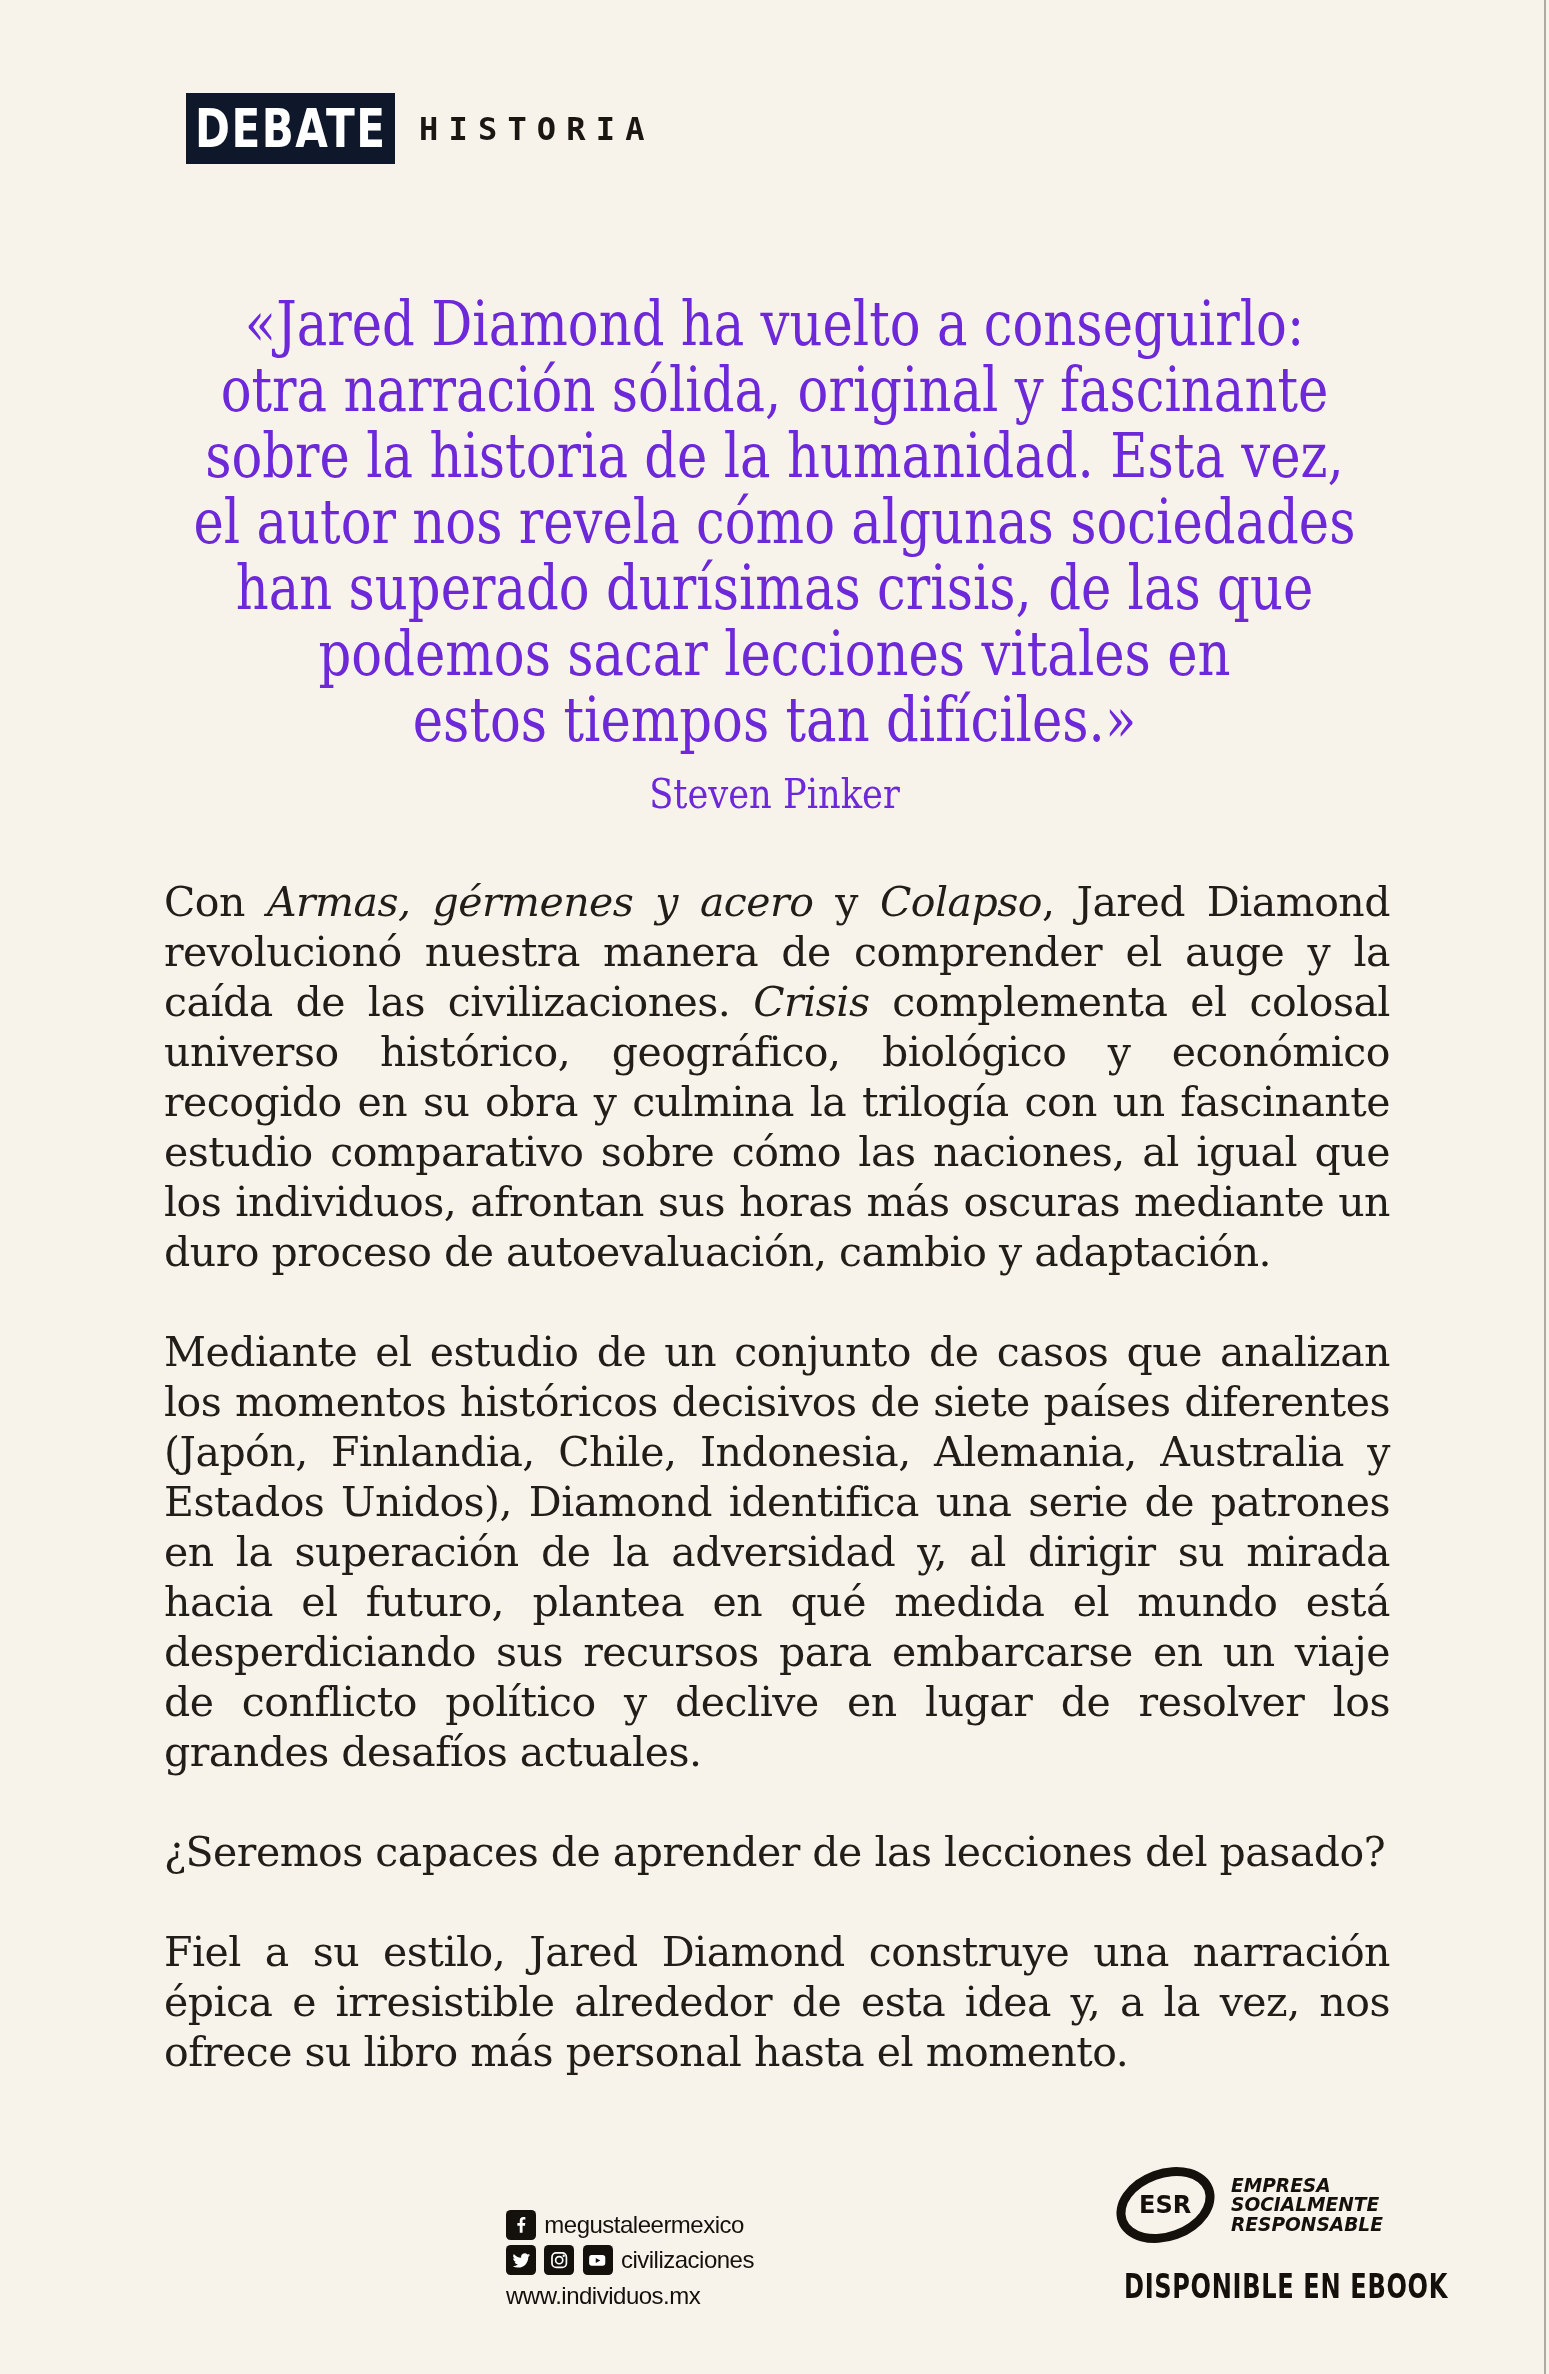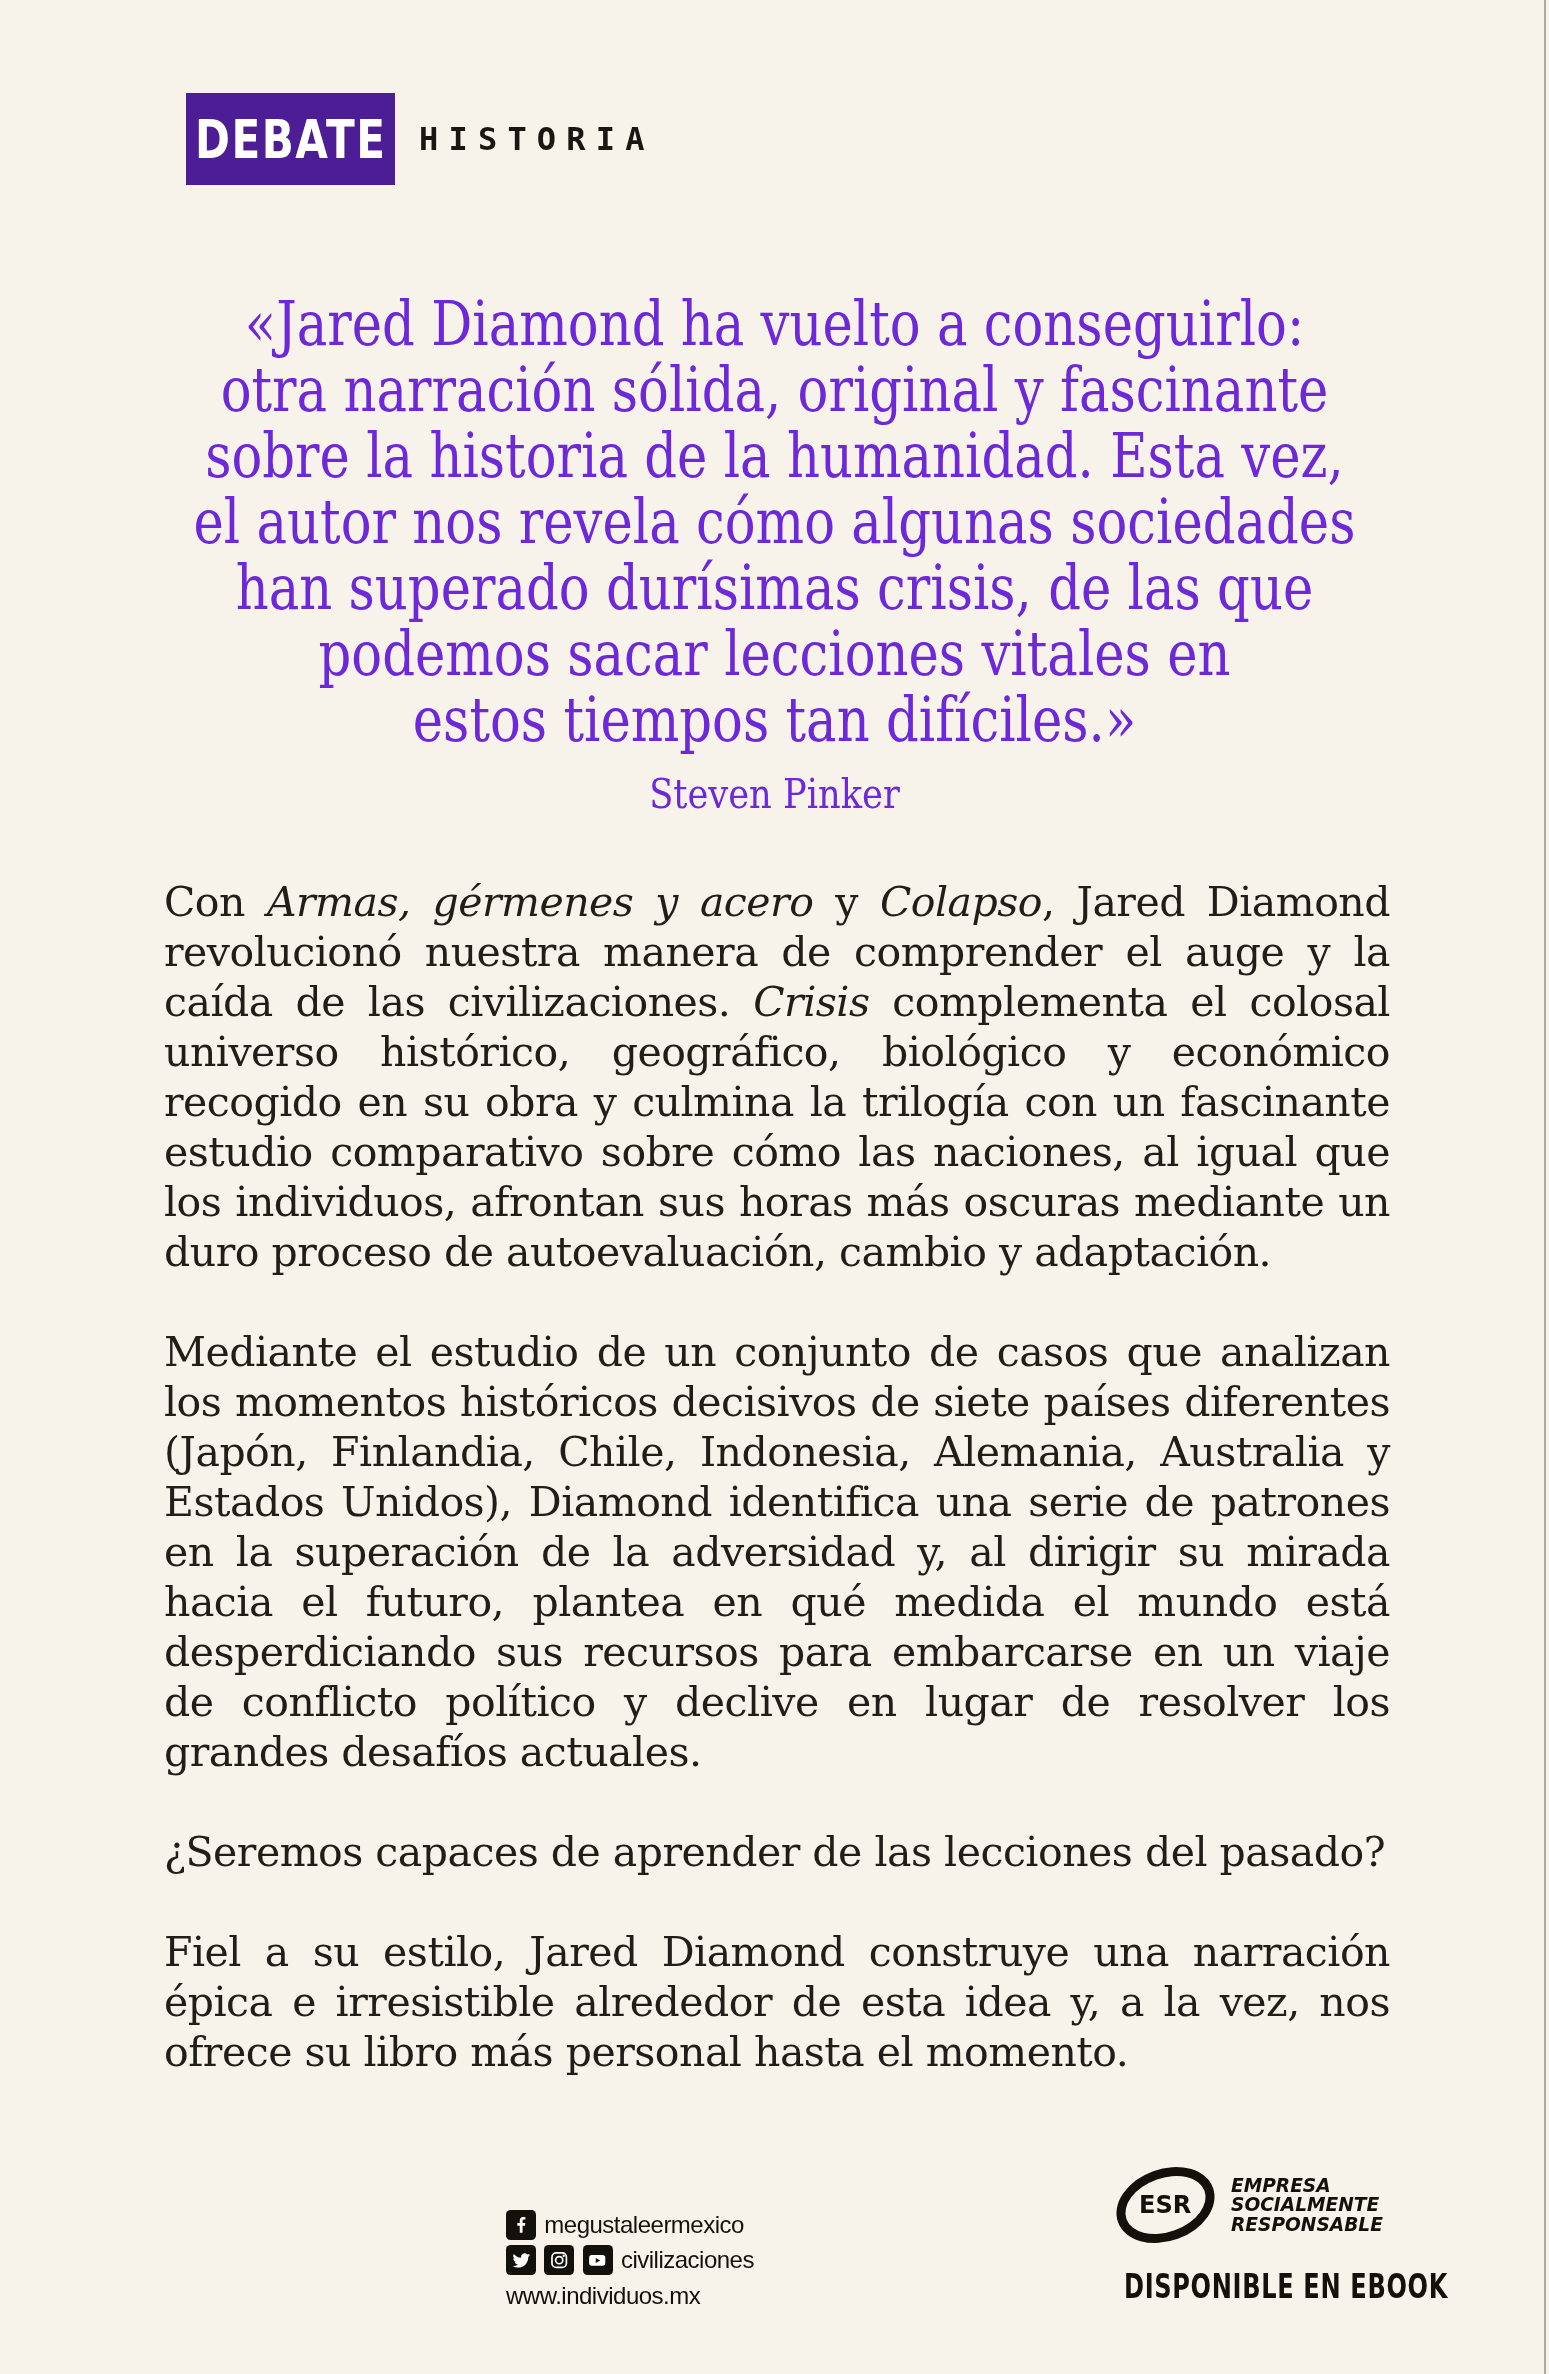--- a/index.html
+++ b/index.html
@@ -8,21 +8,21 @@
     width:1549px;height:2375px;
     background:#f8f3ea;
     overflow:hidden;
     font-family:"DejaVu Serif","Liberation Serif",serif;
     color:#211e1a;
   }
   .scan-edge{position:absolute;top:0;right:2.8px;width:1.9px;height:100%;background:#aeaaa3;}
 
   
   .header{position:absolute;left:186px;top:93px;display:flex;align-items:center;}
-  .imprint-box{background:#4c1d95;width:209px;height:92px;display:flex;align-items:center;justify-content:center;}
+  .imprint-box{background:#0f172a;width:209px;height:71px;display:flex;align-items:center;justify-content:center;}
   .imprint{color:#ffffff;font-family:"DejaVu Sans","Liberation Sans",sans-serif;font-weight:bold;
            font-size:54px;transform:scaleX(0.78);letter-spacing:1.9px;white-space:nowrap;}
   .collection{margin-left:24px;font-family:"DejaVu Sans Mono","Liberation Mono",monospace;font-weight:bold;
               font-size:32px;letter-spacing:10.2px;color:#1a1713;white-space:nowrap;}
 
   
   .quote{position:absolute;top:291px;left:0;width:100%;text-align:center;color:#6d28d9;}
   .quote-line{font-size:61px;line-height:66px;transform:scaleX(0.84);white-space:nowrap;}
   .attribution{margin-top:18.6px;font-size:41px;line-height:45px;transform:scaleX(0.86);}
 

